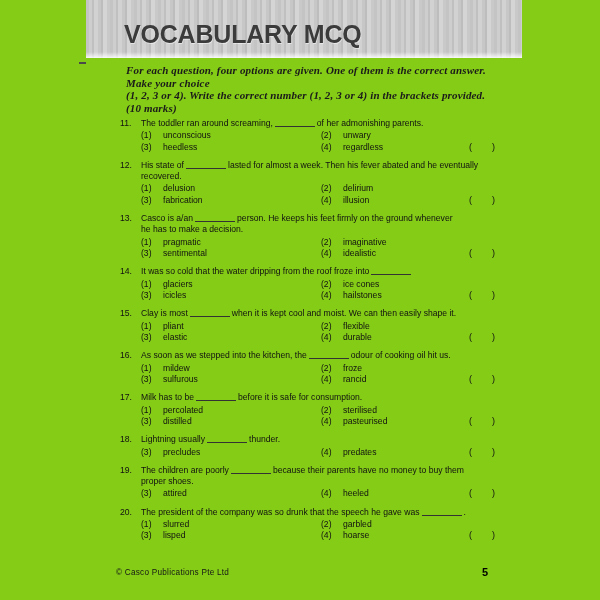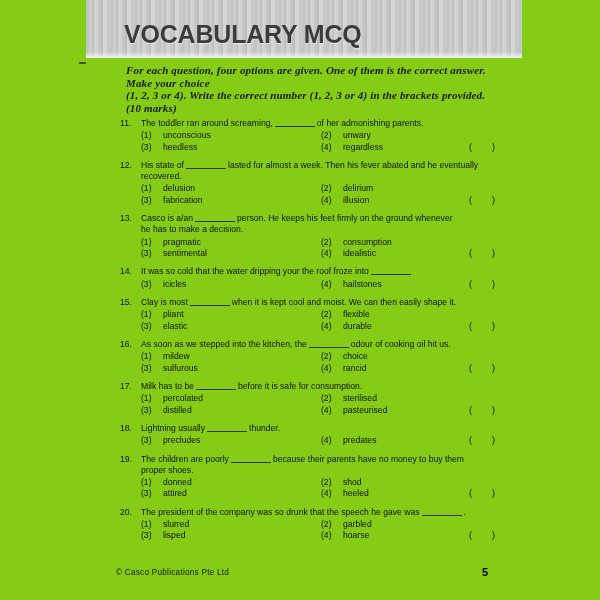--- a/index.html
+++ b/index.html
@@ -244,32 +244,36 @@
             <div class="bracket">(        )</div>
           </div>
         </div>
       </div>
       <div class="question">
         <div class="q-stem"><span class="q-num">13.</span><span>Casco is a/an</span><span class="blank"></span><span>person. He keeps his feet firmly on the ground whenever</span></div>
         <div class="q-stem">he has to make a decision.</div>
         <div class="options">
           <div class="opt-row">
             <div class="opt opt-col-1"><span class="opt-key">(1)</span><span>pragmatic</span></div>
-            <div class="opt opt-col-2"><span class="opt-key">(2)</span><span>consumption</span></div>
+            <div class="opt opt-col-2"><span class="opt-key">(2)</span><span>imaginative</span></div>
           </div>
           <div class="opt-row">
             <div class="opt opt-col-1"><span class="opt-key">(3)</span><span>sentimental</span></div>
             <div class="opt opt-col-2"><span class="opt-key">(4)</span><span>idealistic</span></div>
             <div class="bracket">(        )</div>
           </div>
         </div>
       </div>
       <div class="question">
-        <div class="q-stem"><span class="q-num">14.</span><span>It was so cold that the water dripping your the roof froze into</span><span class="blank"></span></div>
-        <div class="options">
+        <div class="q-stem"><span class="q-num">14.</span><span>It was so cold that the water dripping from the roof froze into</span><span class="blank"></span></div>
+        <div class="options">
+          <div class="opt-row">
+            <div class="opt opt-col-1"><span class="opt-key">(1)</span><span>glaciers</span></div>
+            <div class="opt opt-col-2"><span class="opt-key">(2)</span><span>ice cones</span></div>
+          </div>
           <div class="opt-row">
             <div class="opt opt-col-1"><span class="opt-key">(3)</span><span>icicles</span></div>
             <div class="opt opt-col-2"><span class="opt-key">(4)</span><span>hailstones</span></div>
             <div class="bracket">(        )</div>
           </div>
         </div>
       </div>
       <div class="question">
         <div class="q-stem"><span class="q-num">15.</span><span>Clay is most</span><span class="blank"></span><span>when it is kept cool and moist.  We can then easily shape it.</span></div>
         <div class="options">
@@ -282,21 +286,21 @@
             <div class="opt opt-col-2"><span class="opt-key">(4)</span><span>durable</span></div>
             <div class="bracket">(        )</div>
           </div>
         </div>
       </div>
       <div class="question">
         <div class="q-stem"><span class="q-num">16.</span><span>As soon as we stepped into the kitchen, the</span><span class="blank"></span><span>odour of cooking oil hit us.</span></div>
         <div class="options">
           <div class="opt-row">
             <div class="opt opt-col-1"><span class="opt-key">(1)</span><span>mildew</span></div>
-            <div class="opt opt-col-2"><span class="opt-key">(2)</span><span>choice</span></div>
+            <div class="opt opt-col-2"><span class="opt-key">(2)</span><span>froze</span></div>
           </div>
           <div class="opt-row">
             <div class="opt opt-col-1"><span class="opt-key">(3)</span><span>sulfurous</span></div>
             <div class="opt opt-col-2"><span class="opt-key">(4)</span><span>rancid</span></div>
             <div class="bracket">(        )</div>
           </div>
         </div>
       </div>
       <div class="question">
         <div class="q-stem"><span class="q-num">17.</span><span>Milk has to be</span><span class="blank"></span><span>before it is safe for consumption.</span></div>
@@ -319,24 +323,20 @@
             <div class="opt opt-col-1"><span class="opt-key">(3)</span><span>precludes</span></div>
             <div class="opt opt-col-2"><span class="opt-key">(4)</span><span>predates</span></div>
             <div class="bracket">(        )</div>
           </div>
         </div>
       </div>
       <div class="question">
         <div class="q-stem"><span class="q-num">19.</span><span>The children are poorly</span><span class="blank"></span><span>because their parents have no money to buy them</span></div>
         <div class="q-stem">proper shoes.</div>
         <div class="options">
-          <div class="opt-row">
-            <div class="opt opt-col-1"><span class="opt-key">(1)</span><span>donned</span></div>
-            <div class="opt opt-col-2"><span class="opt-key">(2)</span><span>shod</span></div>
-          </div>
           <div class="opt-row">
             <div class="opt opt-col-1"><span class="opt-key">(3)</span><span>attired</span></div>
             <div class="opt opt-col-2"><span class="opt-key">(4)</span><span>heeled</span></div>
             <div class="bracket">(        )</div>
           </div>
         </div>
       </div>
       <div class="question">
         <div class="q-stem"><span class="q-num">20.</span><span>The president of the company was so drunk that the speech he gave was</span><span class="blank"></span><span>.</span></div>
         <div class="options">

